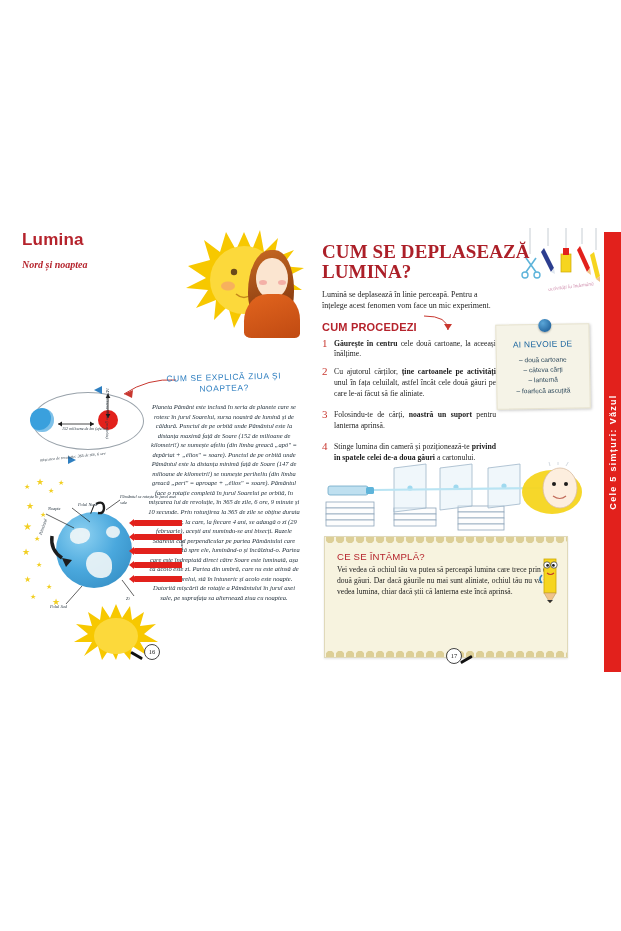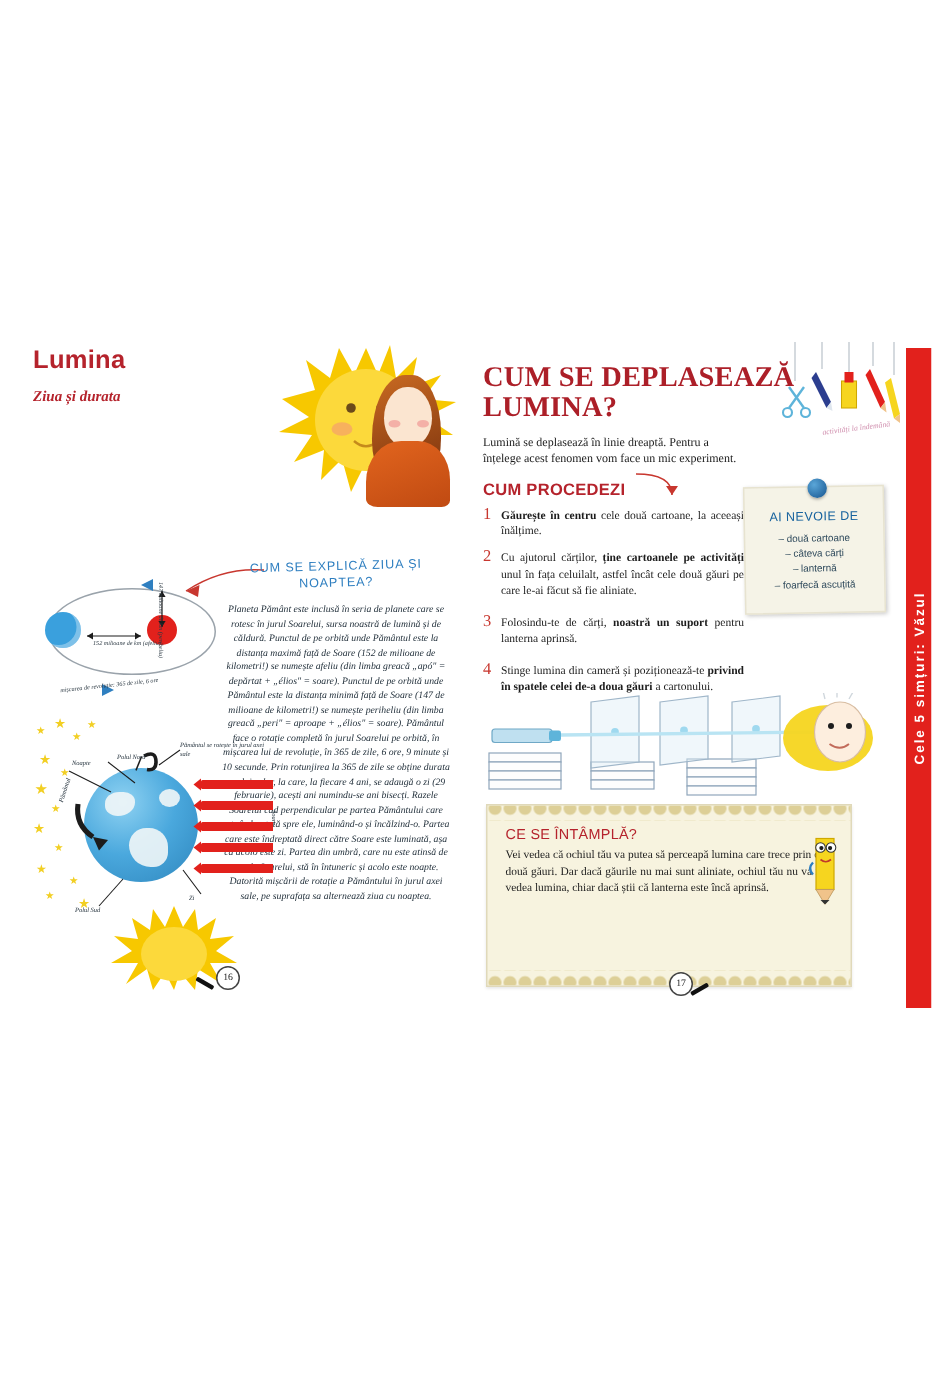--- a/index.html
+++ b/index.html
@@ -245,21 +245,21 @@
 <body>
 
 <div class="spread">
 
   <div class="page-left">
 
     <h1 class="title-lumina">Lumina</h1>
 
 
 
-    <div class="subhead-ziua">Ziua și durata</div>
+    <div class="subhead-ziua">Nord și noaptea</div>
 
     <div class="sun-girl">
       <svg class="sun-rays" width="126" height="108" viewBox="0 0 126 108">
         <g fill="#f7c800">
           <path d="M62 4 L70 22 L78 2 L82 24 L96 10 L92 30 L112 22 L100 38 L122 40 L102 50 L120 62 L98 62 L110 80 L90 72 L92 94 L78 78 L70 100 L62 80 L52 100 L46 78 L32 92 L34 72 L14 80 L26 62 L4 60 L24 50 L6 38 L28 32 L22 12 L38 24 L44 4 L54 22 Z"></path>
         </g>
         <circle cx="62" cy="52" r="34" fill="#fcd93b"></circle>
         <circle cx="52" cy="44" r="3.2" fill="#6b4a1a"></circle>
         <circle cx="72" cy="44" r="3.2" fill="#6b4a1a"></circle>
         <ellipse cx="46" cy="58" rx="7" ry="4.5" fill="#f5a36a" opacity=".75"></ellipse>
@@ -359,21 +359,21 @@
     </svg>
 
     <div class="pagenum" style="left:122px;top:414px;">16</div>
     <div class="loupe-handle" style="left:108px;top:424px;"></div>
   </div>
 
   <div class="page-right">
 
     <h2 class="r-title">CUM SE DEPLASEAZĂ LUMINA?</h2>
 
-    <p class="r-intro">Lumină se deplasează în linie dreaptă. Pentru a înțelege acest fenomen vom face un mic experiment.</p>
+    <p class="r-intro">Lumină se deplasează în linie perceapă. Pentru a înțelege acest fenomen vom face un mic experiment.</p>
 
     <h3 class="r-sub">CUM PROCEDEZI</h3>
 
     <svg style="position:absolute;left:100px;top:84px;" width="36" height="22">
       <path d="M2 2 Q26 2 26 16" stroke="#c8372f" stroke-width="1" fill="none"></path>
       <path d="M26 16 l-4 -6 l8 0 z" fill="#c8372f"></path>
     </svg>
 
     <div class="step">
       <div class="num">1</div>

